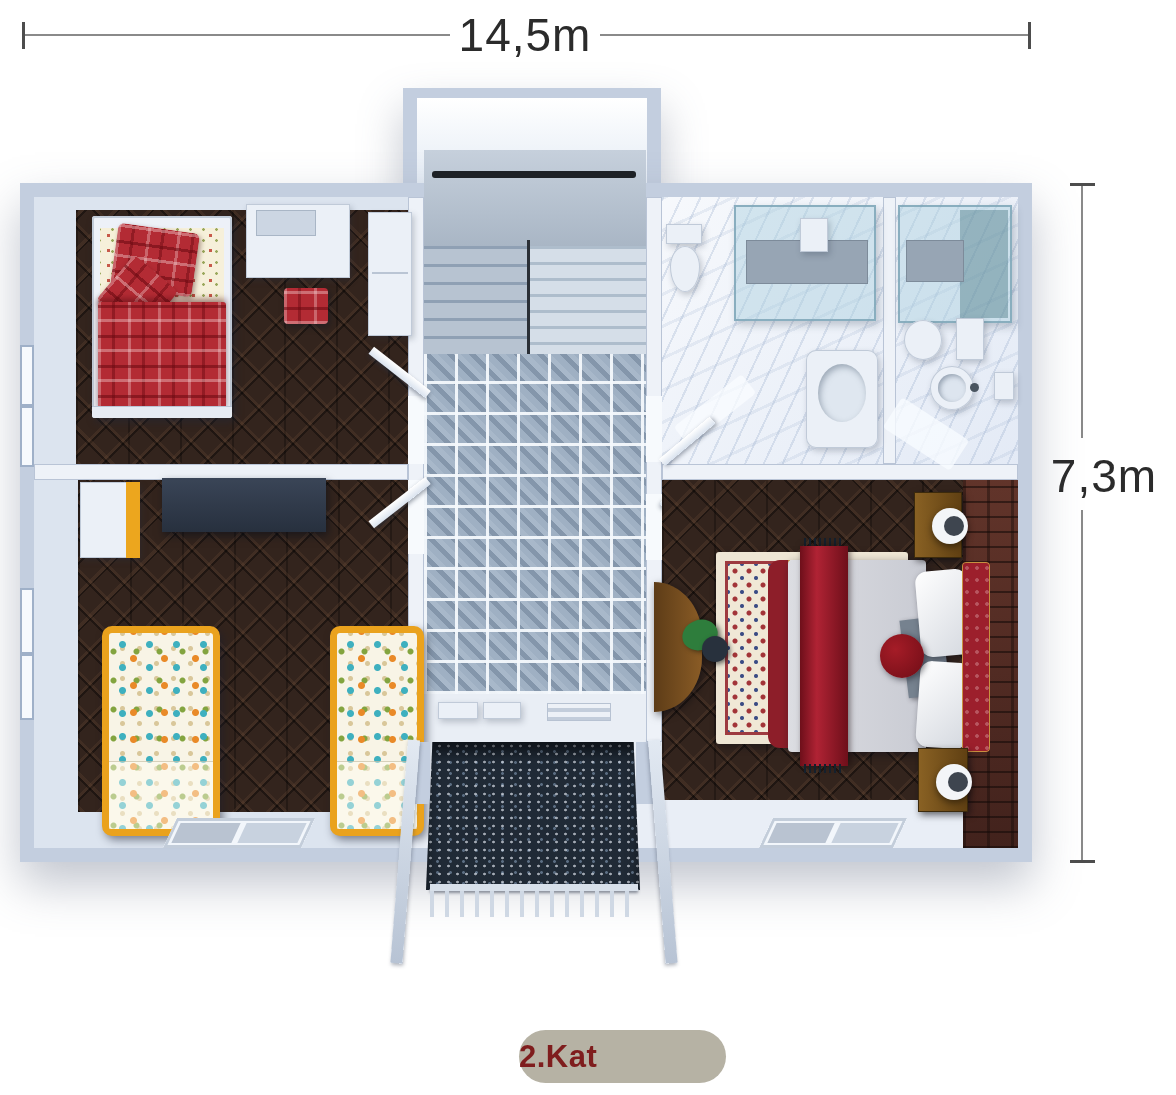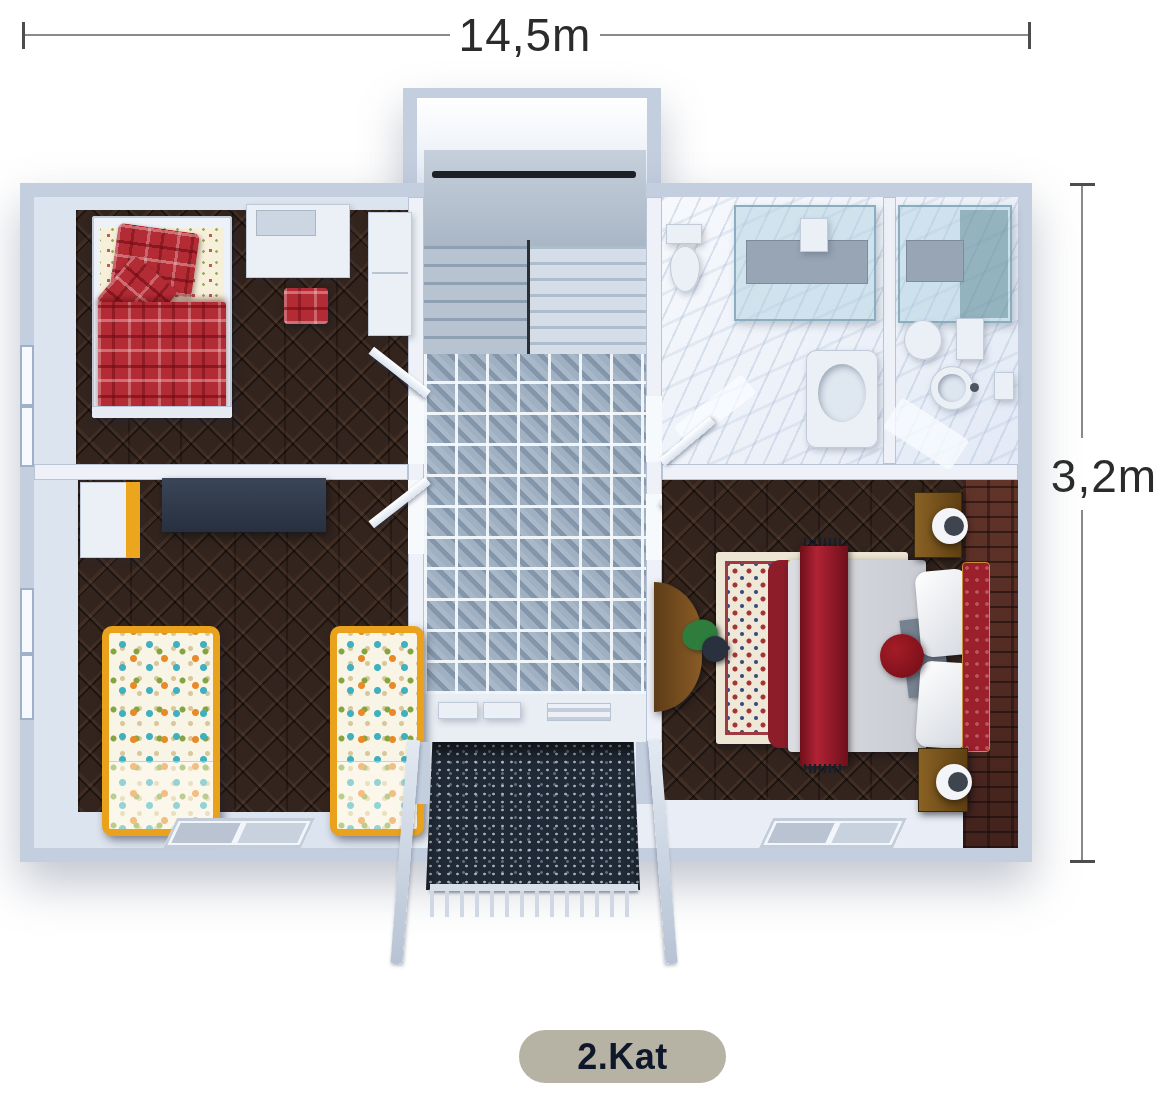--- a/index.html
+++ b/index.html
@@ -7,22 +7,22 @@
          font-family:"Liberation Sans",sans-serif;}
   .abs{position:absolute;}
 
   
   .dim-seg{background:#8a8a8a;}
   .dim-tick{background:#4d4d4d;}
   .dim-label{color:#2b2b2b;font-size:46px;font-weight:300;letter-spacing:1px;
              display:flex;align-items:center;justify-content:center;}
 
   
-  .pill{background:#b6b2a4;border-radius:27px;display:flex;align-items:center;justify-content:center;
-        color:#0f172a;font-size:36px;font-weight:700;letter-spacing:.5px;}
+  .pill{background:#b6b2a4;border-radius:27px;display:flex;align-items:center;justify-content:flex-start;
+        color:#7f1d1d;font-size:31px;font-weight:700;letter-spacing:.5px;}
 
   
   .wallc{background:#c3cedf;}
   .wall-in{background:#eef2f8;box-shadow:inset 0 0 0 1px #b9c4d6;}
   .shadowed{box-shadow:0 22px 44px rgba(95,105,130,.38);}
   .int-base{background:#e9eef6;}
   .room-light{background:#dce4ef;}
 
   
   .wood-dark{background-color:#33241d;background-image:
@@ -74,21 +74,21 @@
 <div id="stage">
 
   <div class="abs dim-tick" style="left:22px;top:22px;width:3px;height:27px;"></div>
   <div class="abs dim-seg" style="left:25px;top:34px;width:425px;height:2px;"></div>
   <div class="abs dim-label" style="left:450px;top:8px;width:150px;height:54px;">14,5m</div>
   <div class="abs dim-seg" style="left:600px;top:34px;width:428px;height:2px;"></div>
   <div class="abs dim-tick" style="left:1028px;top:22px;width:3px;height:27px;"></div>
 
   <div class="abs dim-tick" style="left:1070px;top:183px;width:25px;height:3px;"></div>
   <div class="abs dim-seg" style="left:1081px;top:186px;width:2px;height:252px;"></div>
-  <div class="abs dim-label" style="left:1032px;top:448px;width:144px;height:56px;">3,2m</div>
+  <div class="abs dim-label" style="left:1032px;top:448px;width:144px;height:56px;">7,3m</div>
   <div class="abs dim-seg" style="left:1081px;top:510px;width:2px;height:352px;"></div>
   <div class="abs dim-tick" style="left:1070px;top:860px;width:25px;height:3px;"></div>
 
   <div class="abs wallc shadowed" style="left:403px;top:88px;width:258px;height:112px;"></div>
   <div class="abs" style="left:417px;top:98px;width:230px;height:102px;background:linear-gradient(180deg,#ffffff,#dfe8f3);"></div>
   <div class="abs wallc shadowed" style="left:20px;top:183px;width:1012px;height:679px;"></div>
   <div class="abs int-base" style="left:34px;top:197px;width:984px;height:651px;"></div>
 
   <div class="abs room-light" style="left:34px;top:197px;width:374px;height:269px;"></div>
   <div class="abs wood-dark" style="left:76px;top:210px;width:332px;height:256px;"></div>

